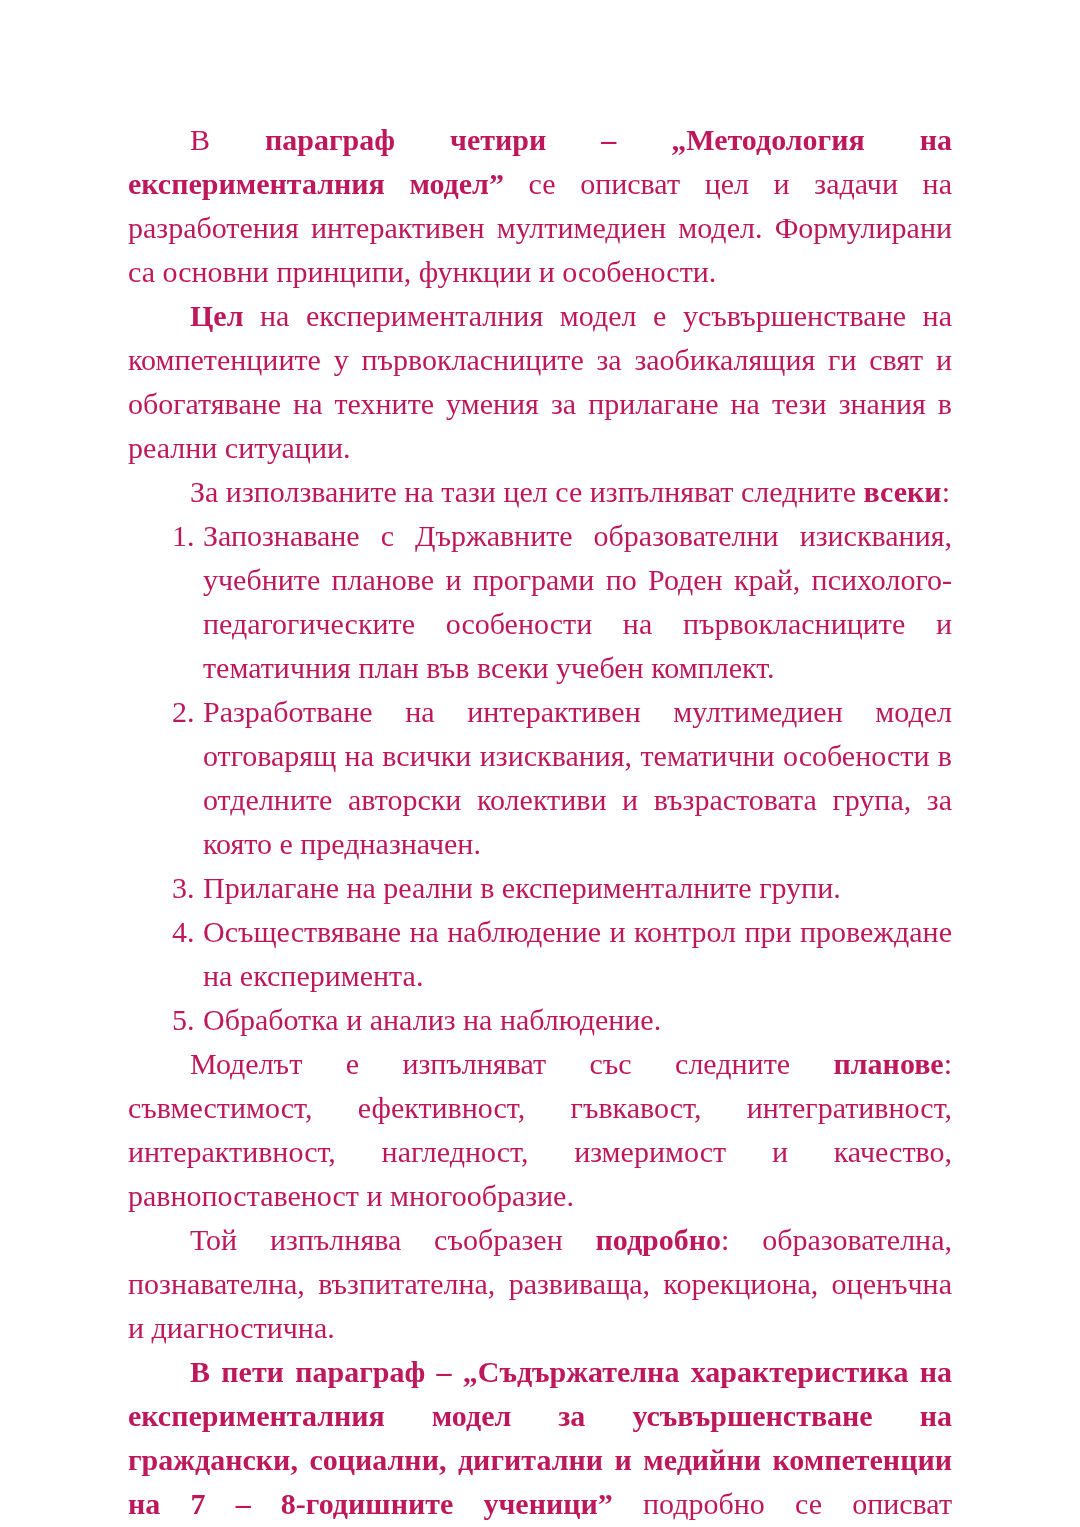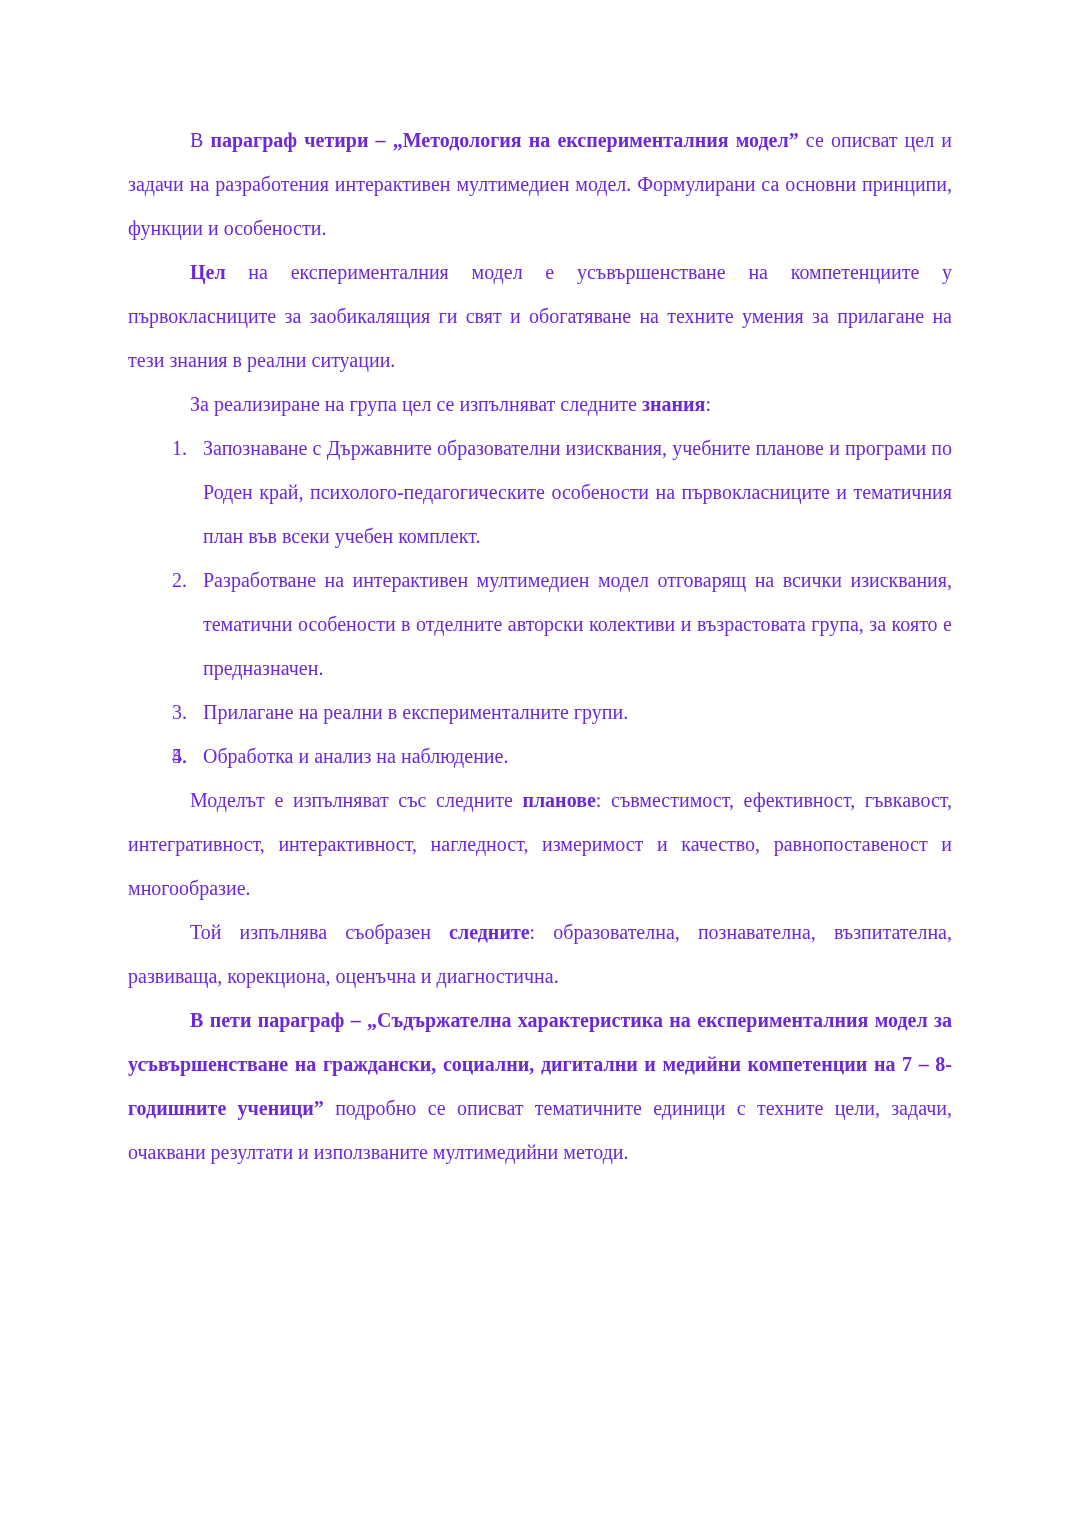--- a/index.html
+++ b/index.html
@@ -7,23 +7,23 @@
     padding: 0;
     background: #ffffff;
   }
   .page {
     position: relative;
     width: 1080px;
     height: 1527px;
     box-sizing: border-box;
     padding: 118px 128px 8px 128px;
     background: #ffffff;
-    color: #6d28d9;
+    color: #be185d;
     font-family: "Liberation Serif", "DejaVu Serif", serif;
-    font-size: 20px;
+    font-size: 30px;
     line-height: 44px;
     text-align: justify;
     overflow: hidden;
   }
   .para {
     margin: 0;
     padding: 0;
     text-align: justify;
   }
   .para.indent {
@@ -55,29 +55,29 @@
 </style>
 </head>
 <body>
 
 <div class="page">
 
   <p class="para indent"><span class="run">В </span><span class="run bold">параграф четири – „Методология на експерименталния модел”</span><span class="run"> се описват цел и задачи на разработения интерактивен мултимедиен модел. Формулирани са основни принципи, функции и особености.</span></p>
 
   <p class="para indent"><span class="run bold">Цел</span><span class="run"> на експерименталния модел е усъвършенстване на компетенциите у първокласниците за заобикалящия ги свят и обогатяване на техните умения за прилагане на тези знания в реални ситуации.</span></p>
 
-  <p class="para indent"><span class="run">За реализиране на група цел се изпълняват следните </span><span class="run bold">знания</span><span class="run">:</span></p>
+  <p class="para indent"><span class="run">За използваните на тази цел се изпълняват следните </span><span class="run bold">всеки</span><span class="run">:</span></p>
 
   <ol class="task-list">
     <li class="task-item"><span class="num">1.</span><span class="item-text">Запознаване с Държавните образователни изисквания, учебните планове и програми по Роден край, психолого-педагогическите особености на първокласниците и тематичния план във всеки учебен комплект.</span></li>
     <li class="task-item"><span class="num">2.</span><span class="item-text">Разработване на интерактивен мултимедиен модел отговарящ на всички изисквания, тематични особености в отделните авторски колективи и възрастовата група, за която е предназначен.</span></li>
     <li class="task-item"><span class="num">3.</span><span class="item-text">Прилагане на реални в експерименталните групи.</span></li>
-    <li class="task-item"><span class="num">4.</span></li>
+    <li class="task-item"><span class="num">4.</span><span class="item-text">Осъществяване на наблюдение и контрол при провеждане на експеримента.</span></li>
     <li class="task-item"><span class="num">5.</span><span class="item-text">Обработка и анализ на наблюдение.</span></li>
   </ol>
 
   <p class="para indent"><span class="run">Моделът е изпълняват със следните </span><span class="run bold">планове</span><span class="run">: съвместимост, ефективност, гъвкавост, интегративност, интерактивност, нагледност, измеримост и качество, равнопоставеност и многообразие.</span></p>
 
-  <p class="para indent"><span class="run">Той изпълнява съобразен </span><span class="run bold">следните</span><span class="run">: образователна, познавателна, възпитателна, развиваща, корекциона, оценъчна и диагностична.</span></p>
+  <p class="para indent"><span class="run">Той изпълнява съобразен </span><span class="run bold">подробно</span><span class="run">: образователна, познавателна, възпитателна, развиваща, корекциона, оценъчна и диагностична.</span></p>
 
   <p class="para indent"><span class="run bold">В пети параграф – „Съдържателна характеристика на експерименталния модел за усъвършенстване на граждански, социални, дигитални и медийни компетенции на 7 – 8-годишните ученици”</span><span class="run"> подробно се описват тематичните единици с техните цели, задачи, очаквани резултати и използваните мултимедийни методи.</span></p>
 
 </div>
 
 </body></html>

